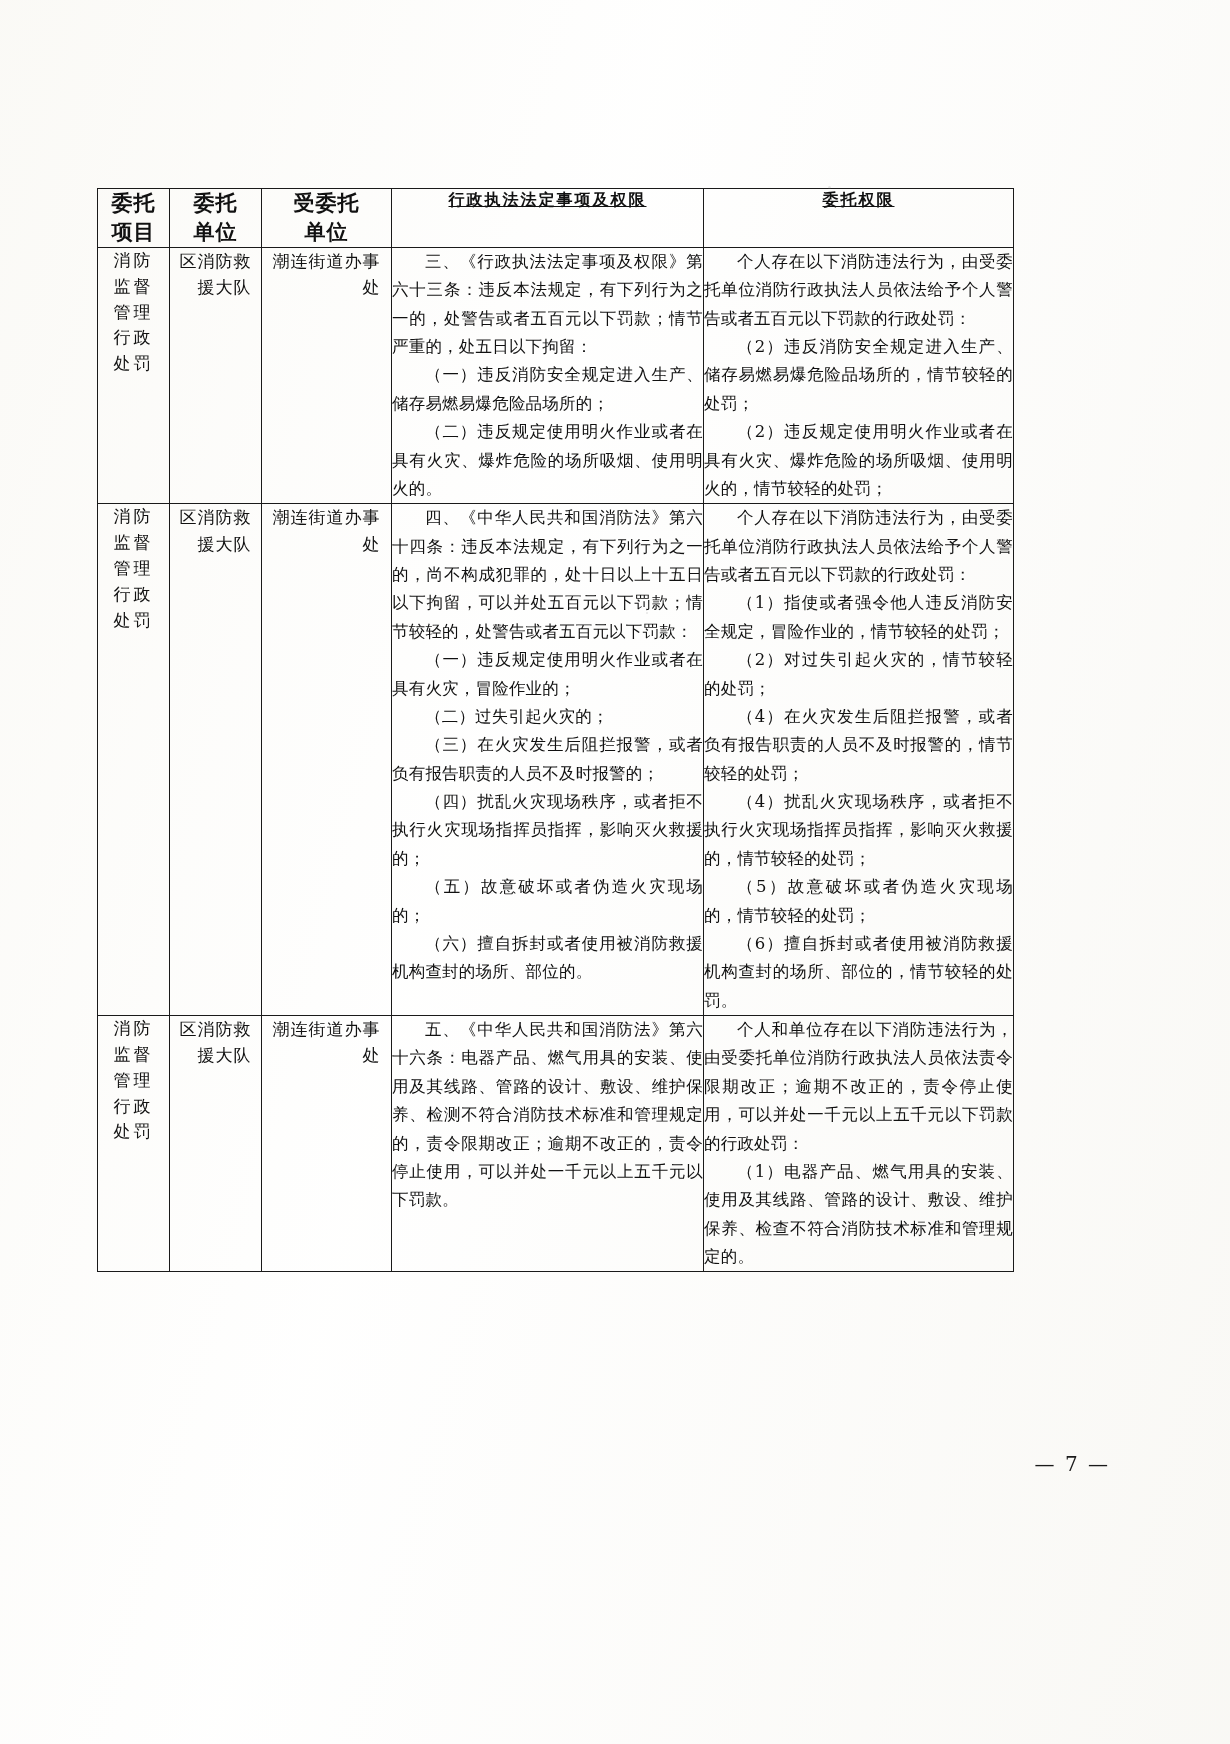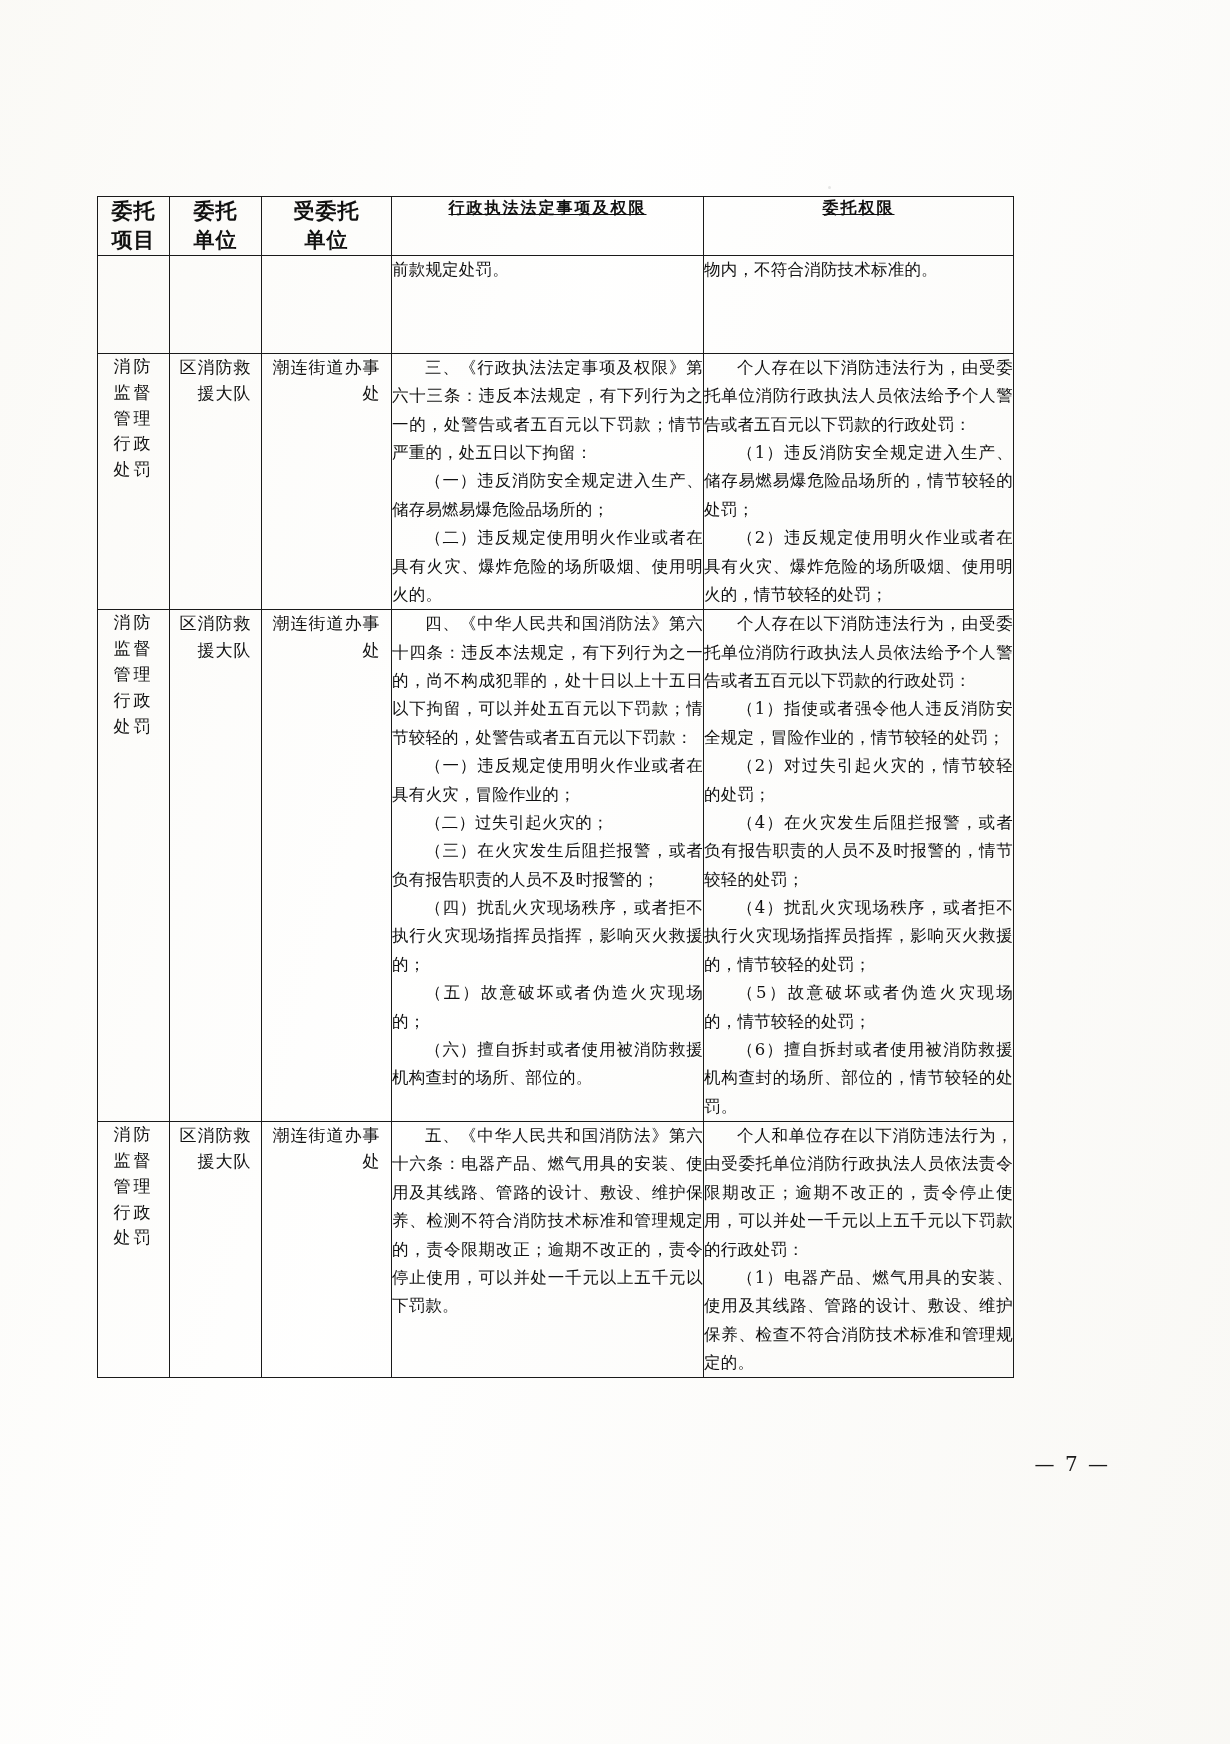--- a/index.html
+++ b/index.html
@@ -27,21 +27,21 @@
     content: "";
     position: absolute;
     left: 0; top: 0; right: 0; bottom: 0;
     background:
       linear-gradient(105deg, rgba(250,249,245,0.9) 0%, rgba(255,255,255,0.6) 40%, rgba(248,247,243,0.85) 100%);
     pointer-events: none;
   }
   .sheet {
     position: absolute;
     left: 97px;
-    top: 196px;
+    top: 188px;
     width: 916px;
   }
   table.doc {
     width: 916px;
     border-collapse: collapse;
     table-layout: fixed;
   }
   table.doc td, table.doc th {
     border: 1.6px solid #1a1a1a;
     vertical-align: top;
@@ -153,37 +153,20 @@
           <th class="hdr hdr-wide">
             <span>行政执法法定事项及权限</span>
           </th>
           <th class="hdr hdr-wide">
             <span>委托权限</span>
           </th>
         </tr>
       </thead>
       <tbody>
 
-        <tr style="height:98px;">
-          <td class="label-cell">
-            <span class="label-2col"></span>
-          </td>
-          <td class="label-cell">
-            <span class="label-plain"></span>
-          </td>
-          <td class="label-cell">
-            <span class="label-plain"></span>
-          </td>
-          <td class="cell-body">
-            <p>前款规定处罚。</p>
-          </td>
-          <td class="cell-body">
-            <p>物内，不符合消防技术标准的。</p>
-          </td>
-        </tr>
 
         <tr>
           <td class="label-cell mid">
             <span class="label-2col">消防
 监督
 管理
 行政
 处罚</span>
           </td>
           <td class="label-cell mid">
@@ -194,21 +177,21 @@
             <span class="label-plain">潮连街道办事
 处</span>
           </td>
           <td class="cell-body">
             <p class="ind">三、《行政执法法定事项及权限》第六十三条：违反本法规定，有下列行为之一的，处警告或者五百元以下罚款；情节严重的，处五日以下拘留：</p>
             <p class="ind">（一）违反消防安全规定进入生产、储存易燃易爆危险品场所的；</p>
             <p class="ind">（二）违反规定使用明火作业或者在具有火灾、爆炸危险的场所吸烟、使用明火的。</p>
           </td>
           <td class="cell-body">
             <p class="ind">个人存在以下消防违法行为，由受委托单位消防行政执法人员依法给予个人警告或者五百元以下罚款的行政处罚：</p>
-            <p class="ind">（1）违反消防安全规定进入生产、储存易燃易爆危险品场所的，情节较轻的处罚；</p>
+            <p class="ind">（2）违反消防安全规定进入生产、储存易燃易爆危险品场所的，情节较轻的处罚；</p>
             <p class="ind">（2）违反规定使用明火作业或者在具有火灾、爆炸危险的场所吸烟、使用明火的，情节较轻的处罚；</p>
           </td>
         </tr>
 
         <tr>
           <td class="label-cell mid">
             <span class="label-2col">消防
 监督
 管理
 行政

